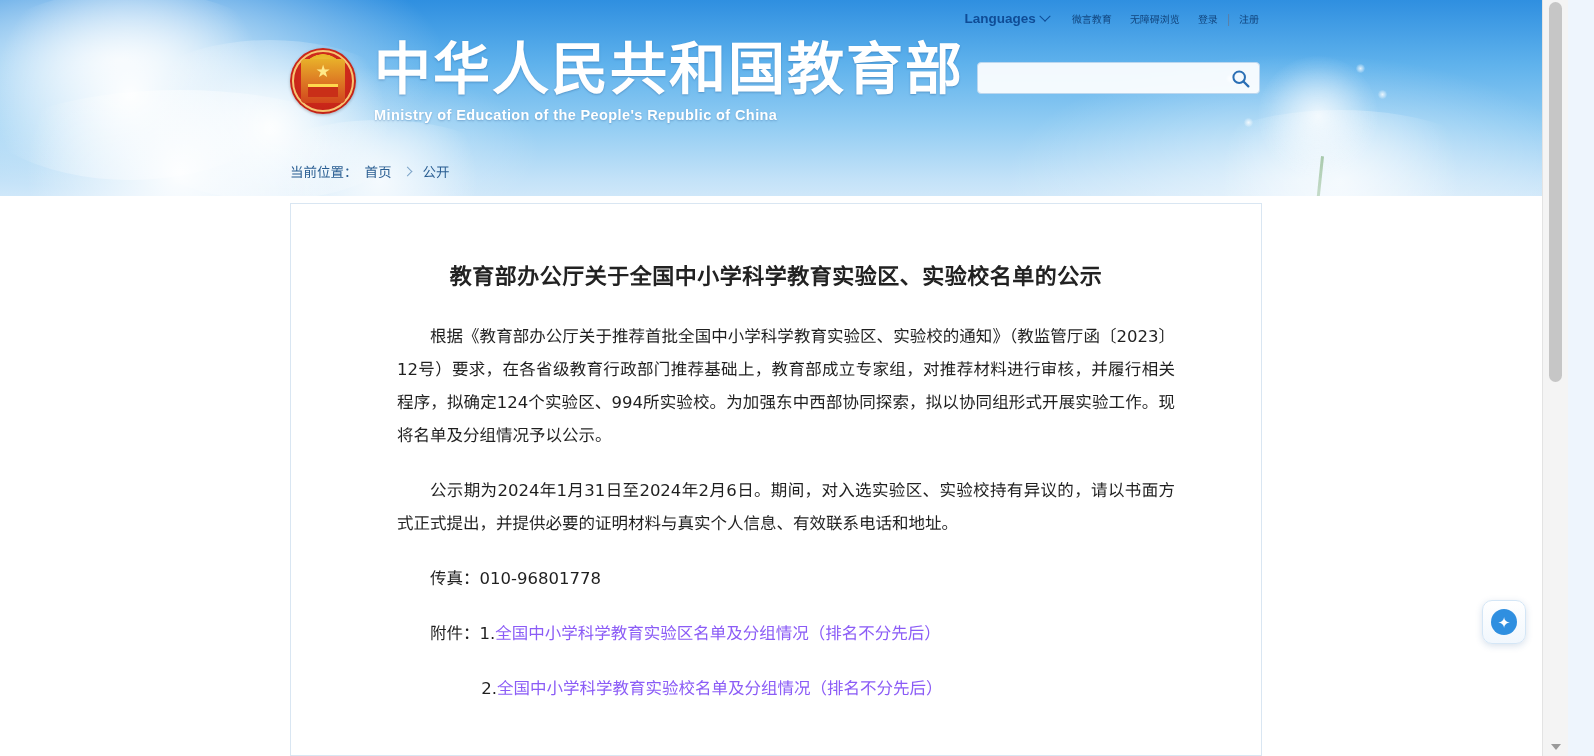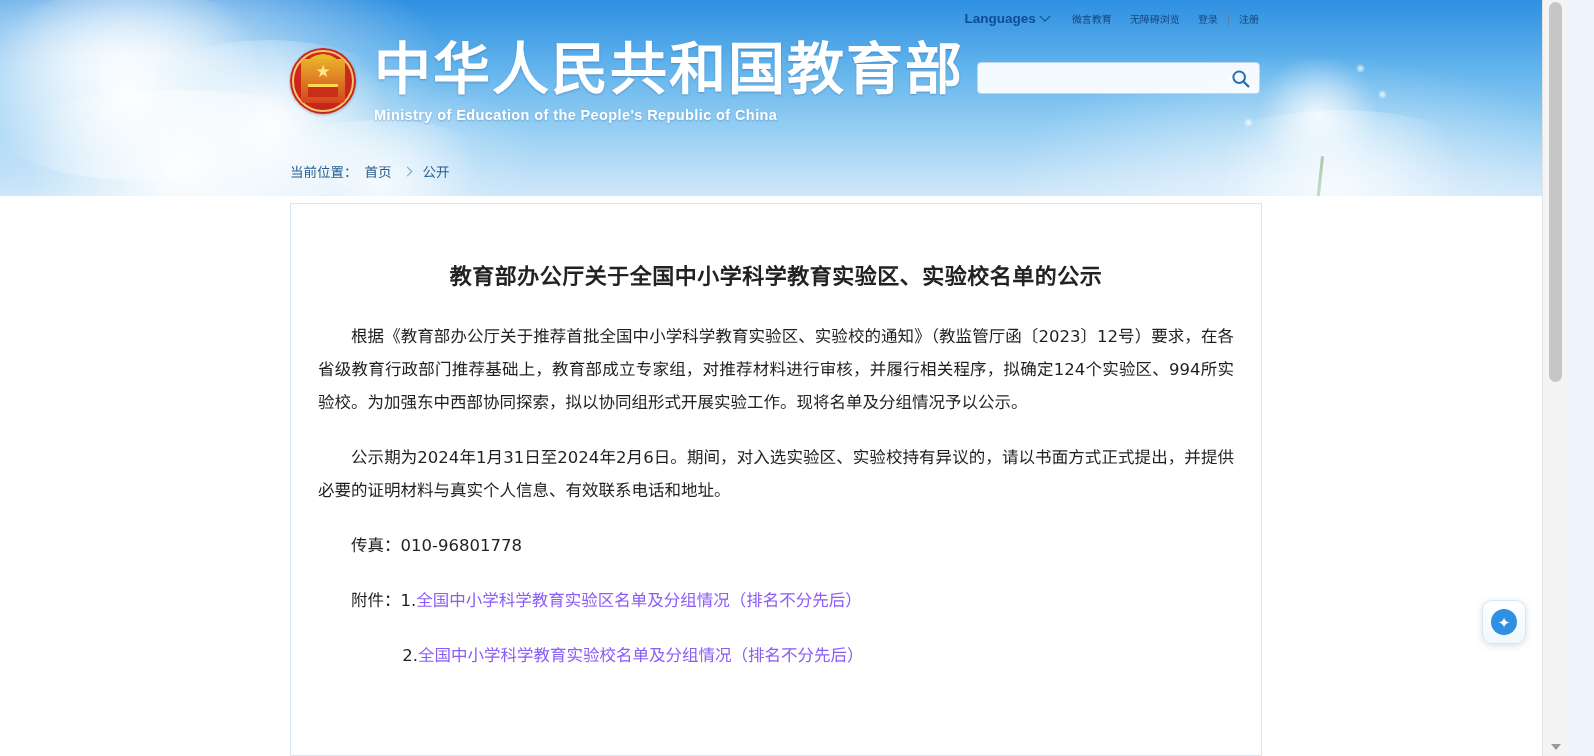--- a/index.html
+++ b/index.html
@@ -235,38 +235,39 @@
   .card {
     position: absolute;
     left: 290px;
     top: 203px;
     width: 972px;
     min-height: 553px;
     background: #ffffff;
     border: 1px solid #d9e6f2;
     border-top: 1px solid #d9e6f2;
     z-index: 6;
-    padding: 0 27px;
+    padding: 0 86px;
   }
   .article-title {
     text-align: center;
     font-size: 22px;
     font-weight: bold;
     color: #222222;
     letter-spacing: 0.5px;
     margin-top: 54px;
     font-family: "DejaVu Sans", "Liberation Sans", sans-serif;
   }
   .article-body {
     margin-top: 30px;
     font-size: 16.5px;
     line-height: 2.0;
     color: #1f1f1f;
     font-family: "DejaVu Sans", "Liberation Sans", sans-serif;
     text-align: justify;
+    margin-left: 20px;
   }
   .article-body p {
     margin: 0 0 22px 0;
     text-indent: 2em;
   }
   .att-line {
     margin: 0 0 26px 0;
     text-indent: 2em;
     font-size: 16.5px;
     line-height: 2.0;

